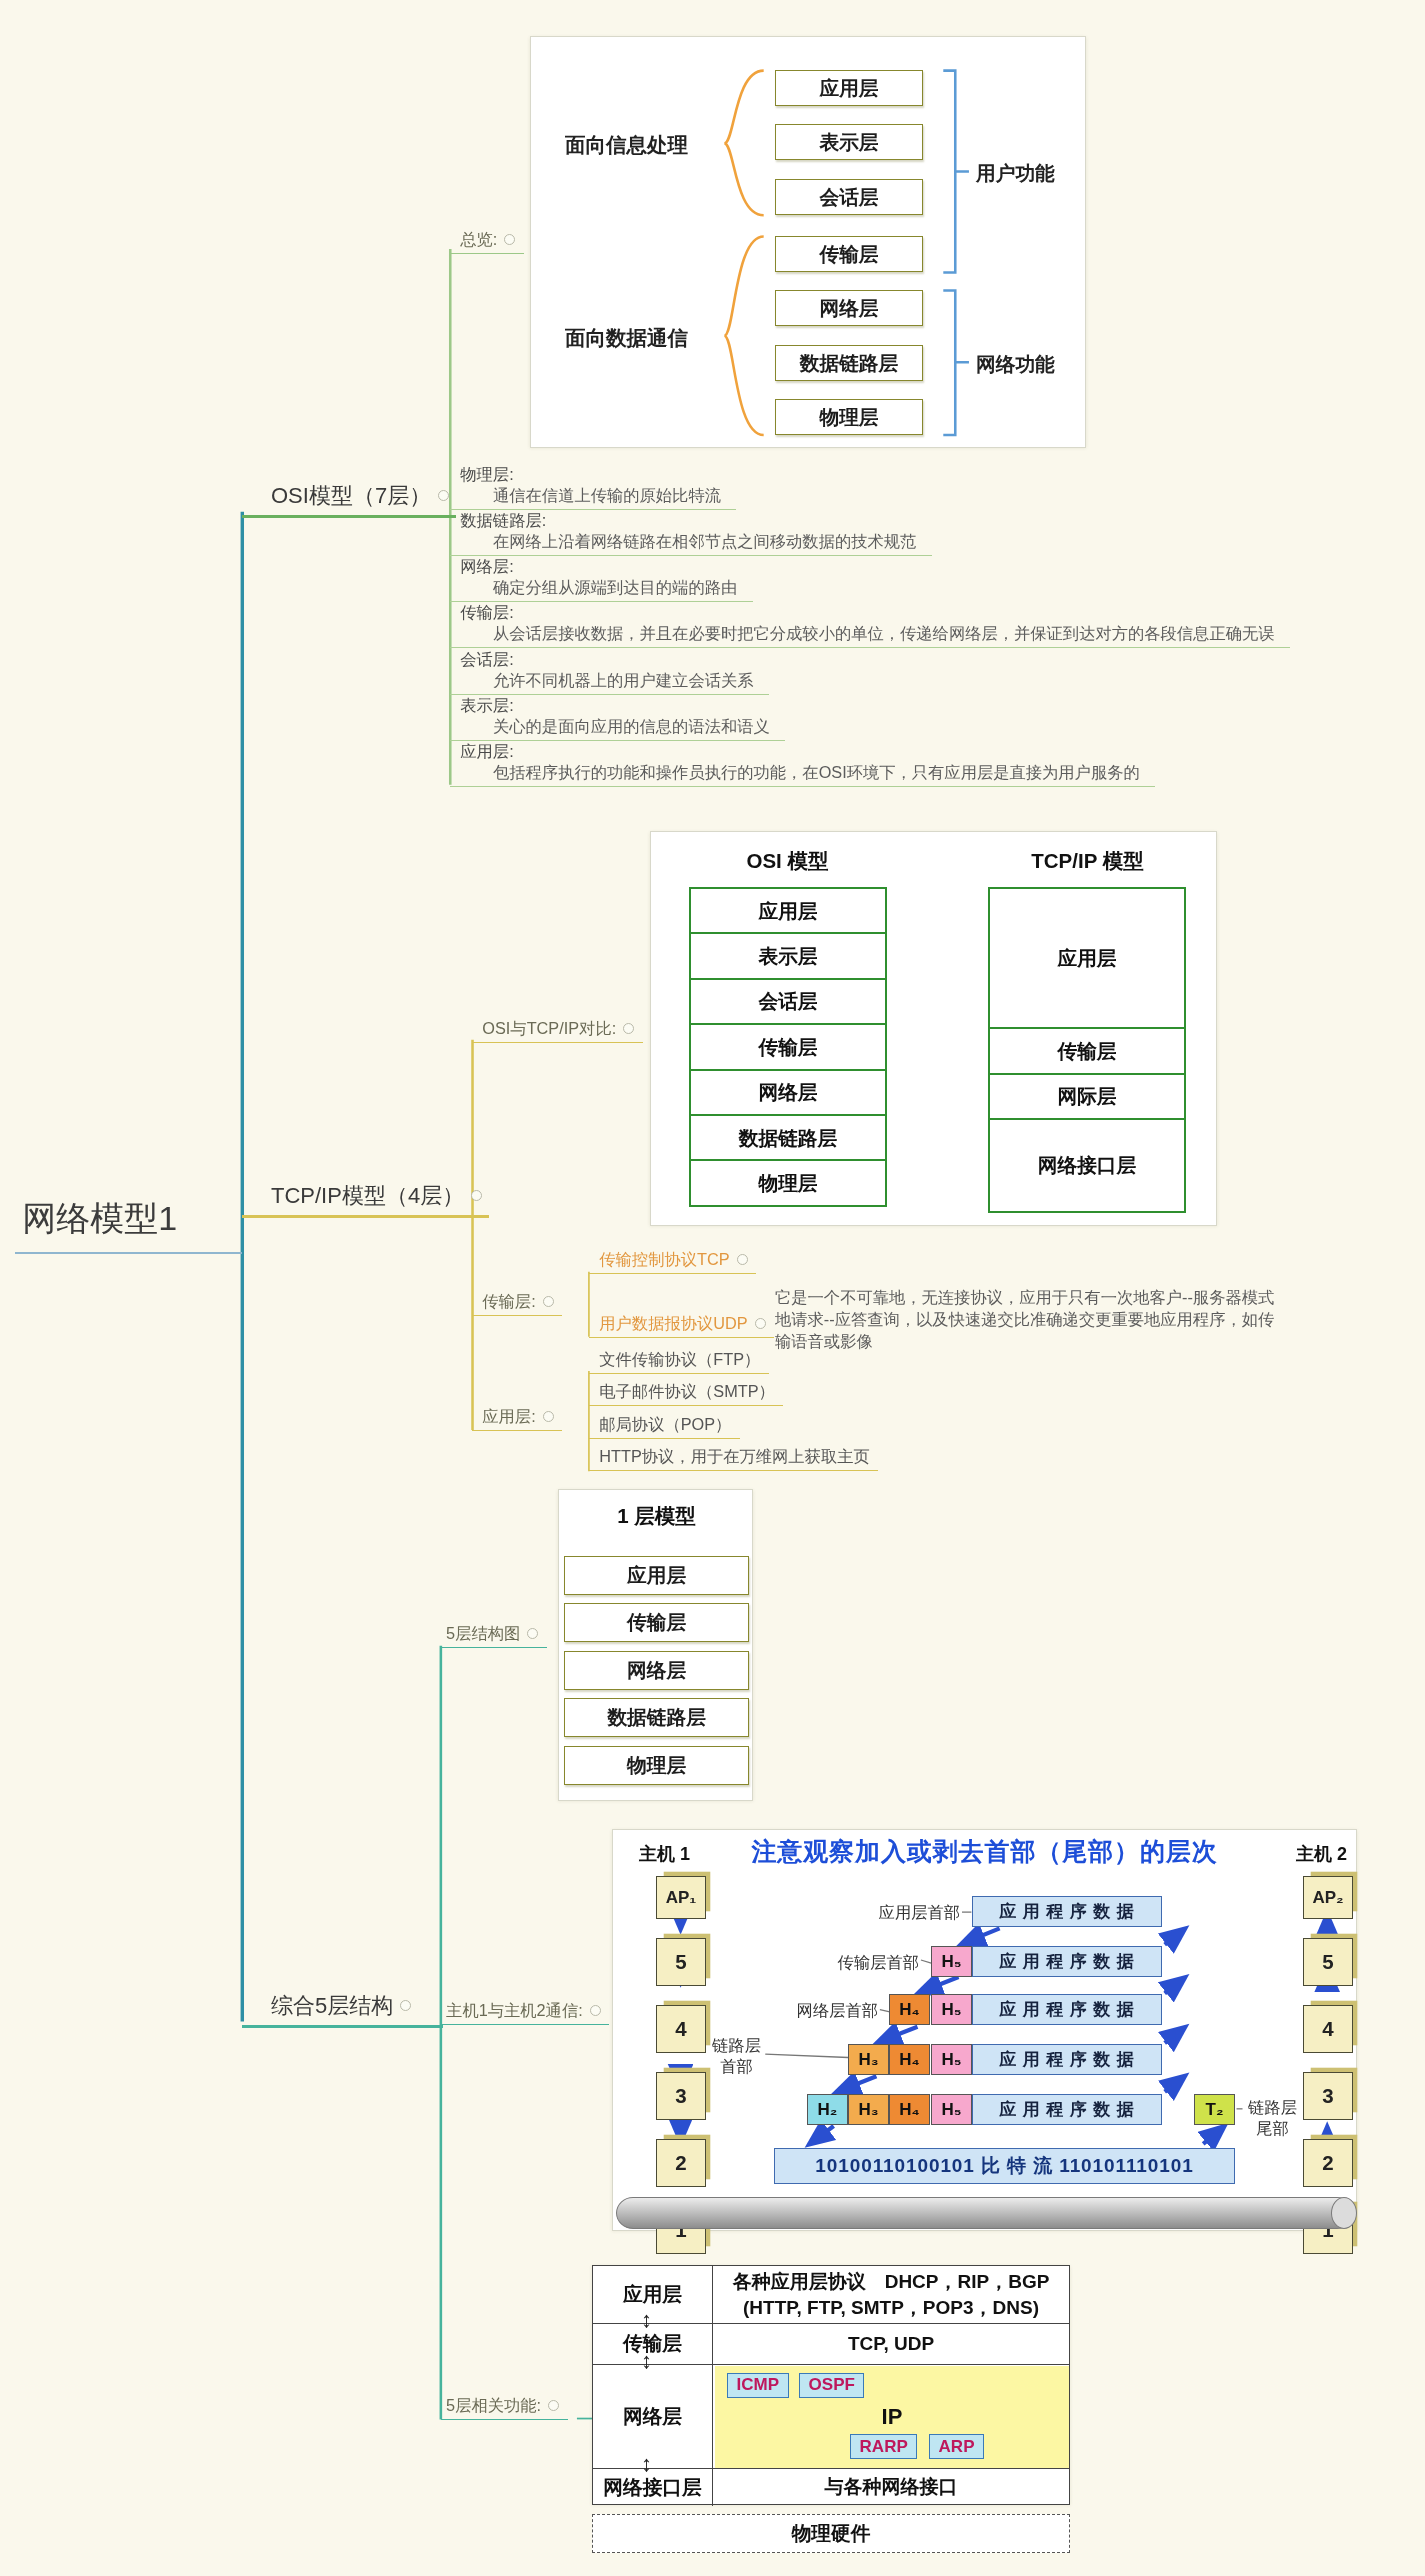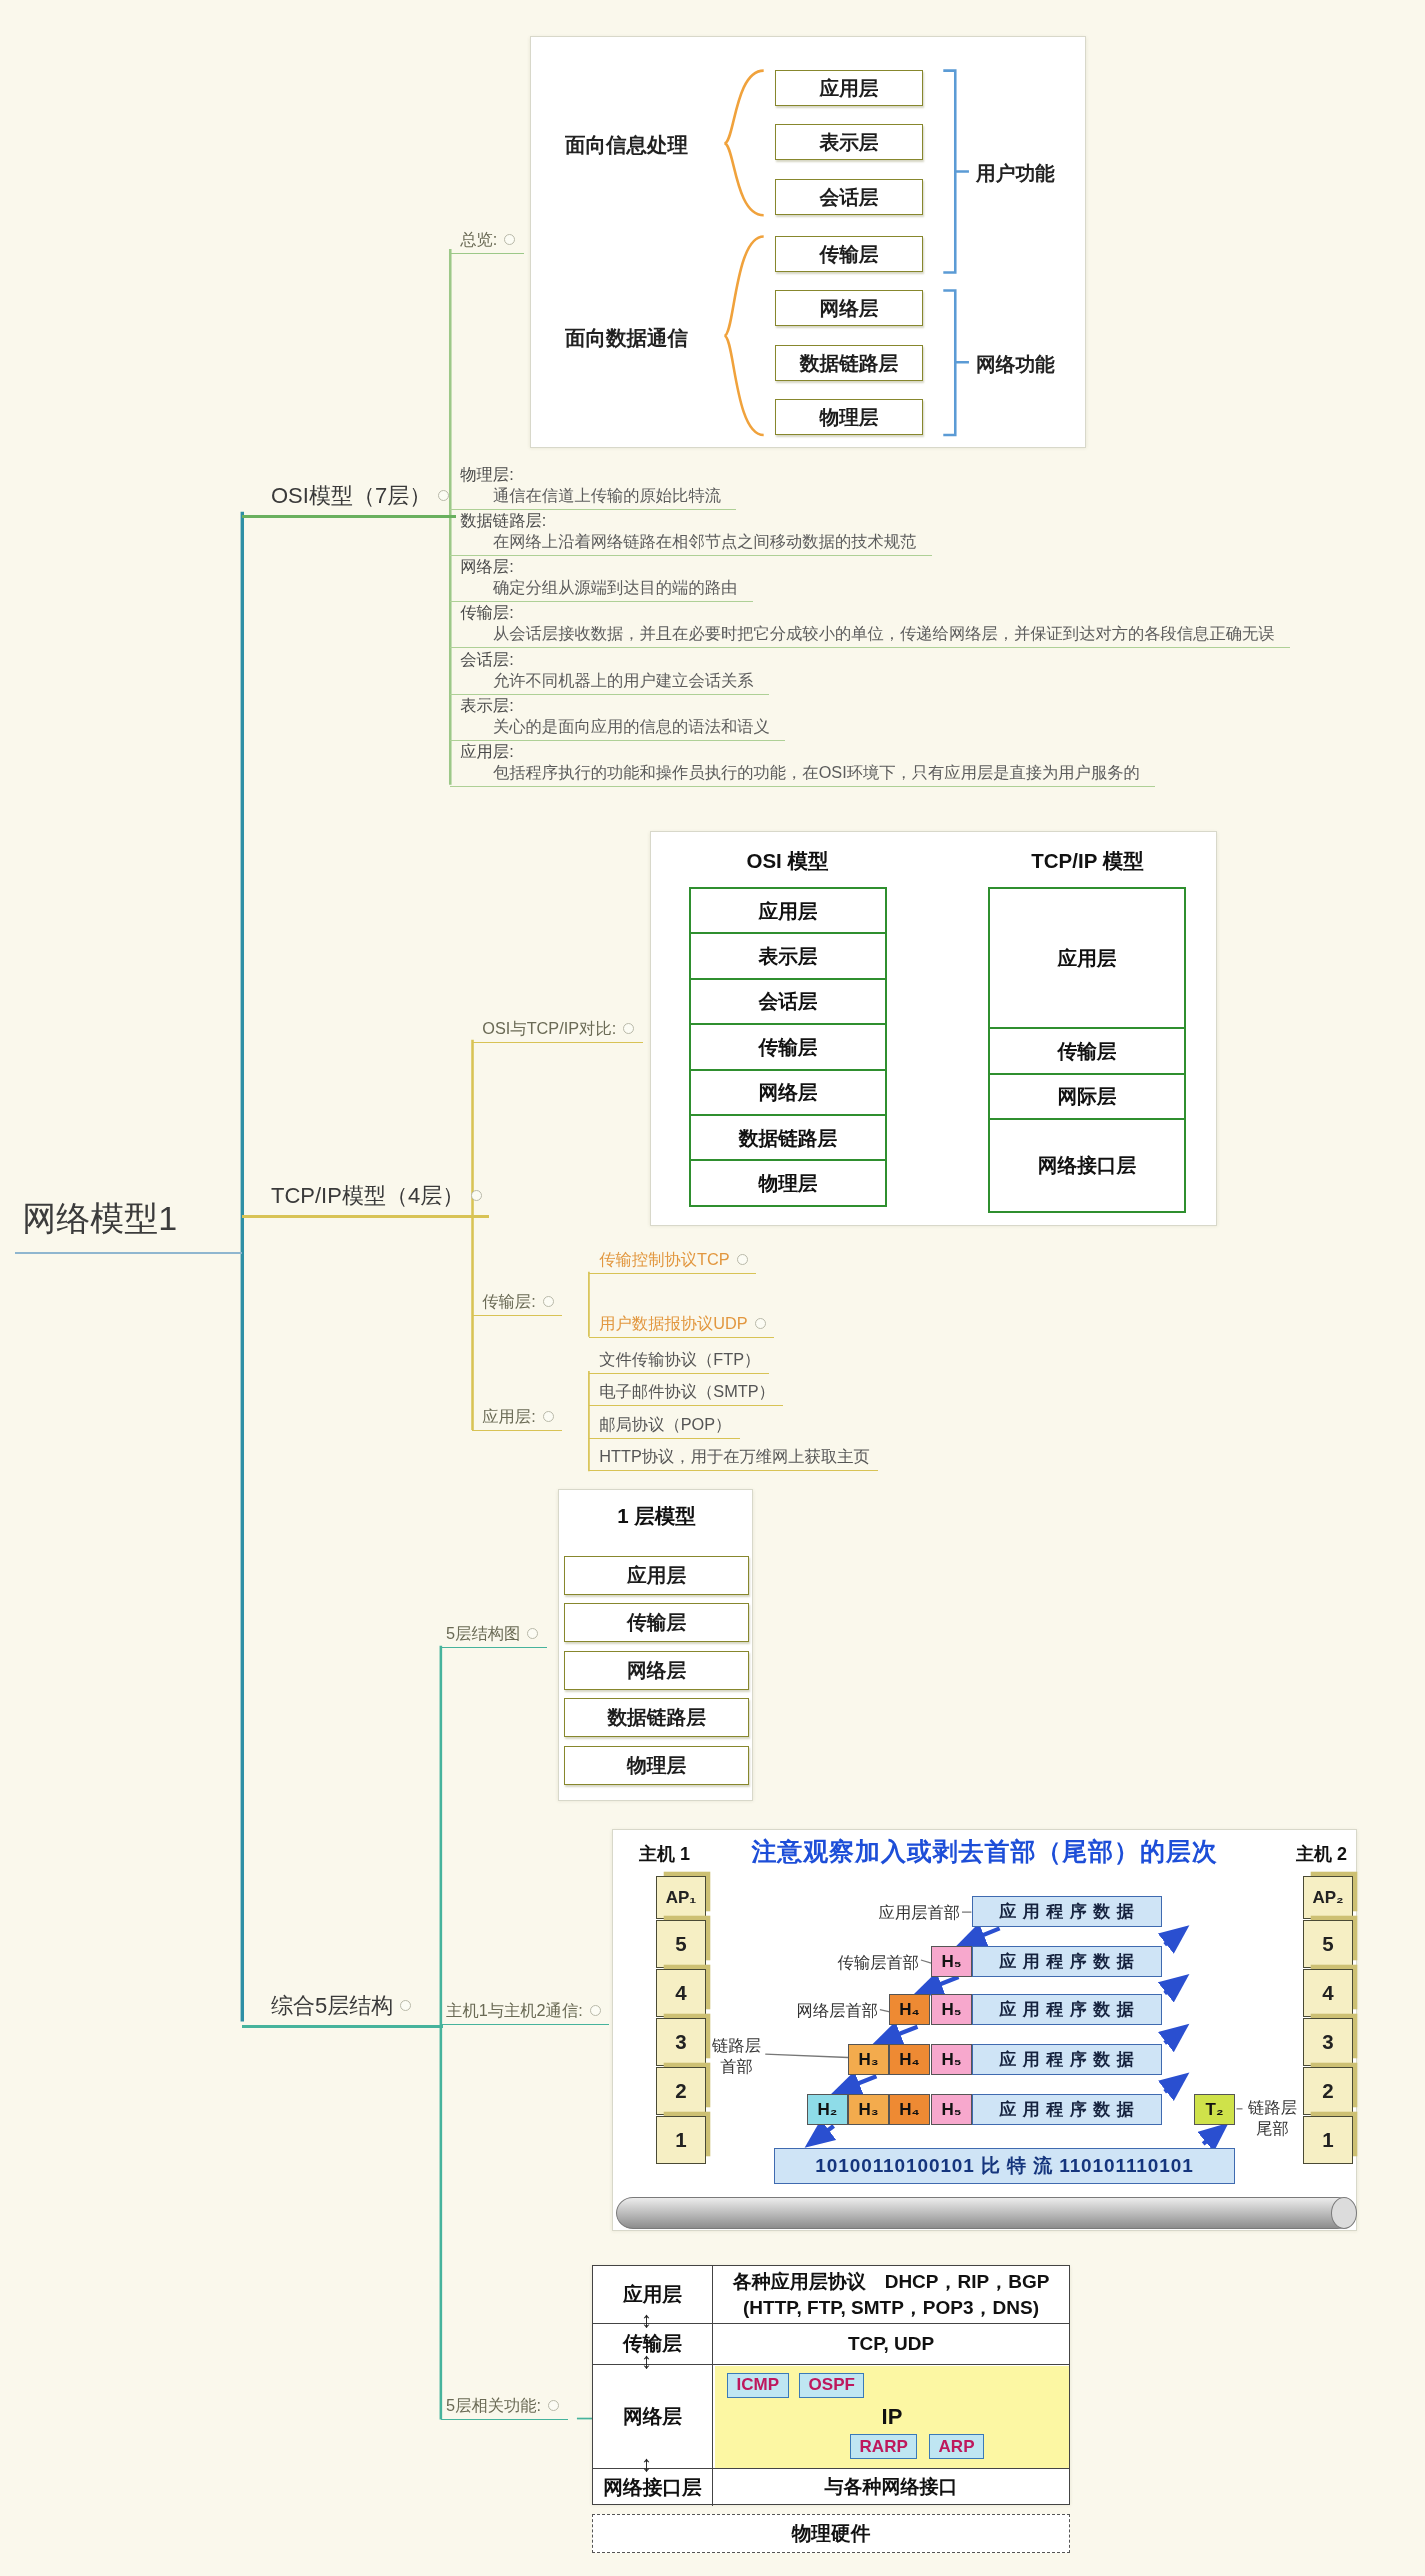--- a/index.html
+++ b/index.html
@@ -32,21 +32,21 @@
   .cmp-title{position:absolute;font-weight:bold;font-size:20.5px;color:#111;text-align:center}
   .cmp-col{position:absolute;display:flex;flex-direction:column}
   .cmp-cell{border:2.6px solid #2f8f2f;margin-top:-2.6px;display:flex;align-items:center;justify-content:center;
             font-weight:bold;font-size:19.7px;color:#111;background:#fff}
   .cmp-cell:first-child{margin-top:0}
 
   
   .comm-title{position:absolute;left:0;right:0;top:5.1px;text-align:center;font-weight:bold;font-size:25px;color:#1d4ed8;letter-spacing:0.9px}
   .host-label{position:absolute;font-weight:bold;font-size:18px;color:#111}
   .tower{position:absolute;width:50px}
-  .tseg{width:50px;height:48px;margin-bottom:1px;background:#f6efc4;border:1.7px solid #4a4a35;
+  .tseg{width:50px;height:48px;margin-bottom:19px;background:#f6efc4;border:1.7px solid #4a4a35;
         box-shadow:6px -6px 0 -1.7px #cdc073;display:flex;align-items:center;justify-content:center;
         font-weight:bold;font-size:20.5px;color:#222}
   .tseg-ap{height:43px;font-size:17px}
   .hcell{position:absolute;width:41px;height:31px;border:1.7px solid #555;display:flex;align-items:center;justify-content:center;
          font-weight:bold;font-size:17px;color:#111}
   .h5{background:#f7a8cd}.h4{background:#ee8a33}.h3{background:#f3ab4d}.h2{background:#8edce8}.t2{background:#cfe24a}
   .dcell{position:absolute;height:31px;width:190px;border:1.7px solid #3f6ab0;background:#cfe4f6;display:flex;
          align-items:center;justify-content:center;font-weight:bold;font-size:17px;color:#16233f;letter-spacing:0.9px;white-space:nowrap}
   .hdr-label{position:absolute;font-size:16.3px;color:#333;text-align:right;line-height:20.5px}
   .bitbox{position:absolute;border:1.7px solid #3f6ab0;background:#cfe4f6;display:flex;align-items:center;justify-content:center;
@@ -180,20 +180,21 @@
     <span class="handle"></span>
   </div>
   <div class="mm-item orange" style="left:589px;top:1249px;border-color:#d8c355">
     <span>传输控制协议TCP</span>
     <span class="handle"></span>
   </div>
   <div class="mm-item orange" style="left:589px;top:1313px;border-color:#d8c355">
     <span>用户数据报协议UDP</span>
     <span class="handle"></span>
   </div>
+  <div class="free-desc" style="left:775px;top:1286px;width:501px">它是一个不可靠地，无连接协议，应用于只有一次地客户--服务器模式地请求--应答查询，以及快速递交比准确递交更重要地应用程序，如传输语音或影像</div>
 
   <div class="mm-item" style="left:472px;top:1406px;border-color:#d8c355">
     <span>应用层:</span>
     <span class="handle"></span>
   </div>
   <div class="mm-item" style="left:589px;top:1349px;border-color:#d8c355;color:#555">
     <span>文件传输协议（FTP）</span>
   </div>
   <div class="mm-item" style="left:589px;top:1381px;border-color:#d8c355;color:#555">
     <span>电子邮件协议（SMTP）</span>

